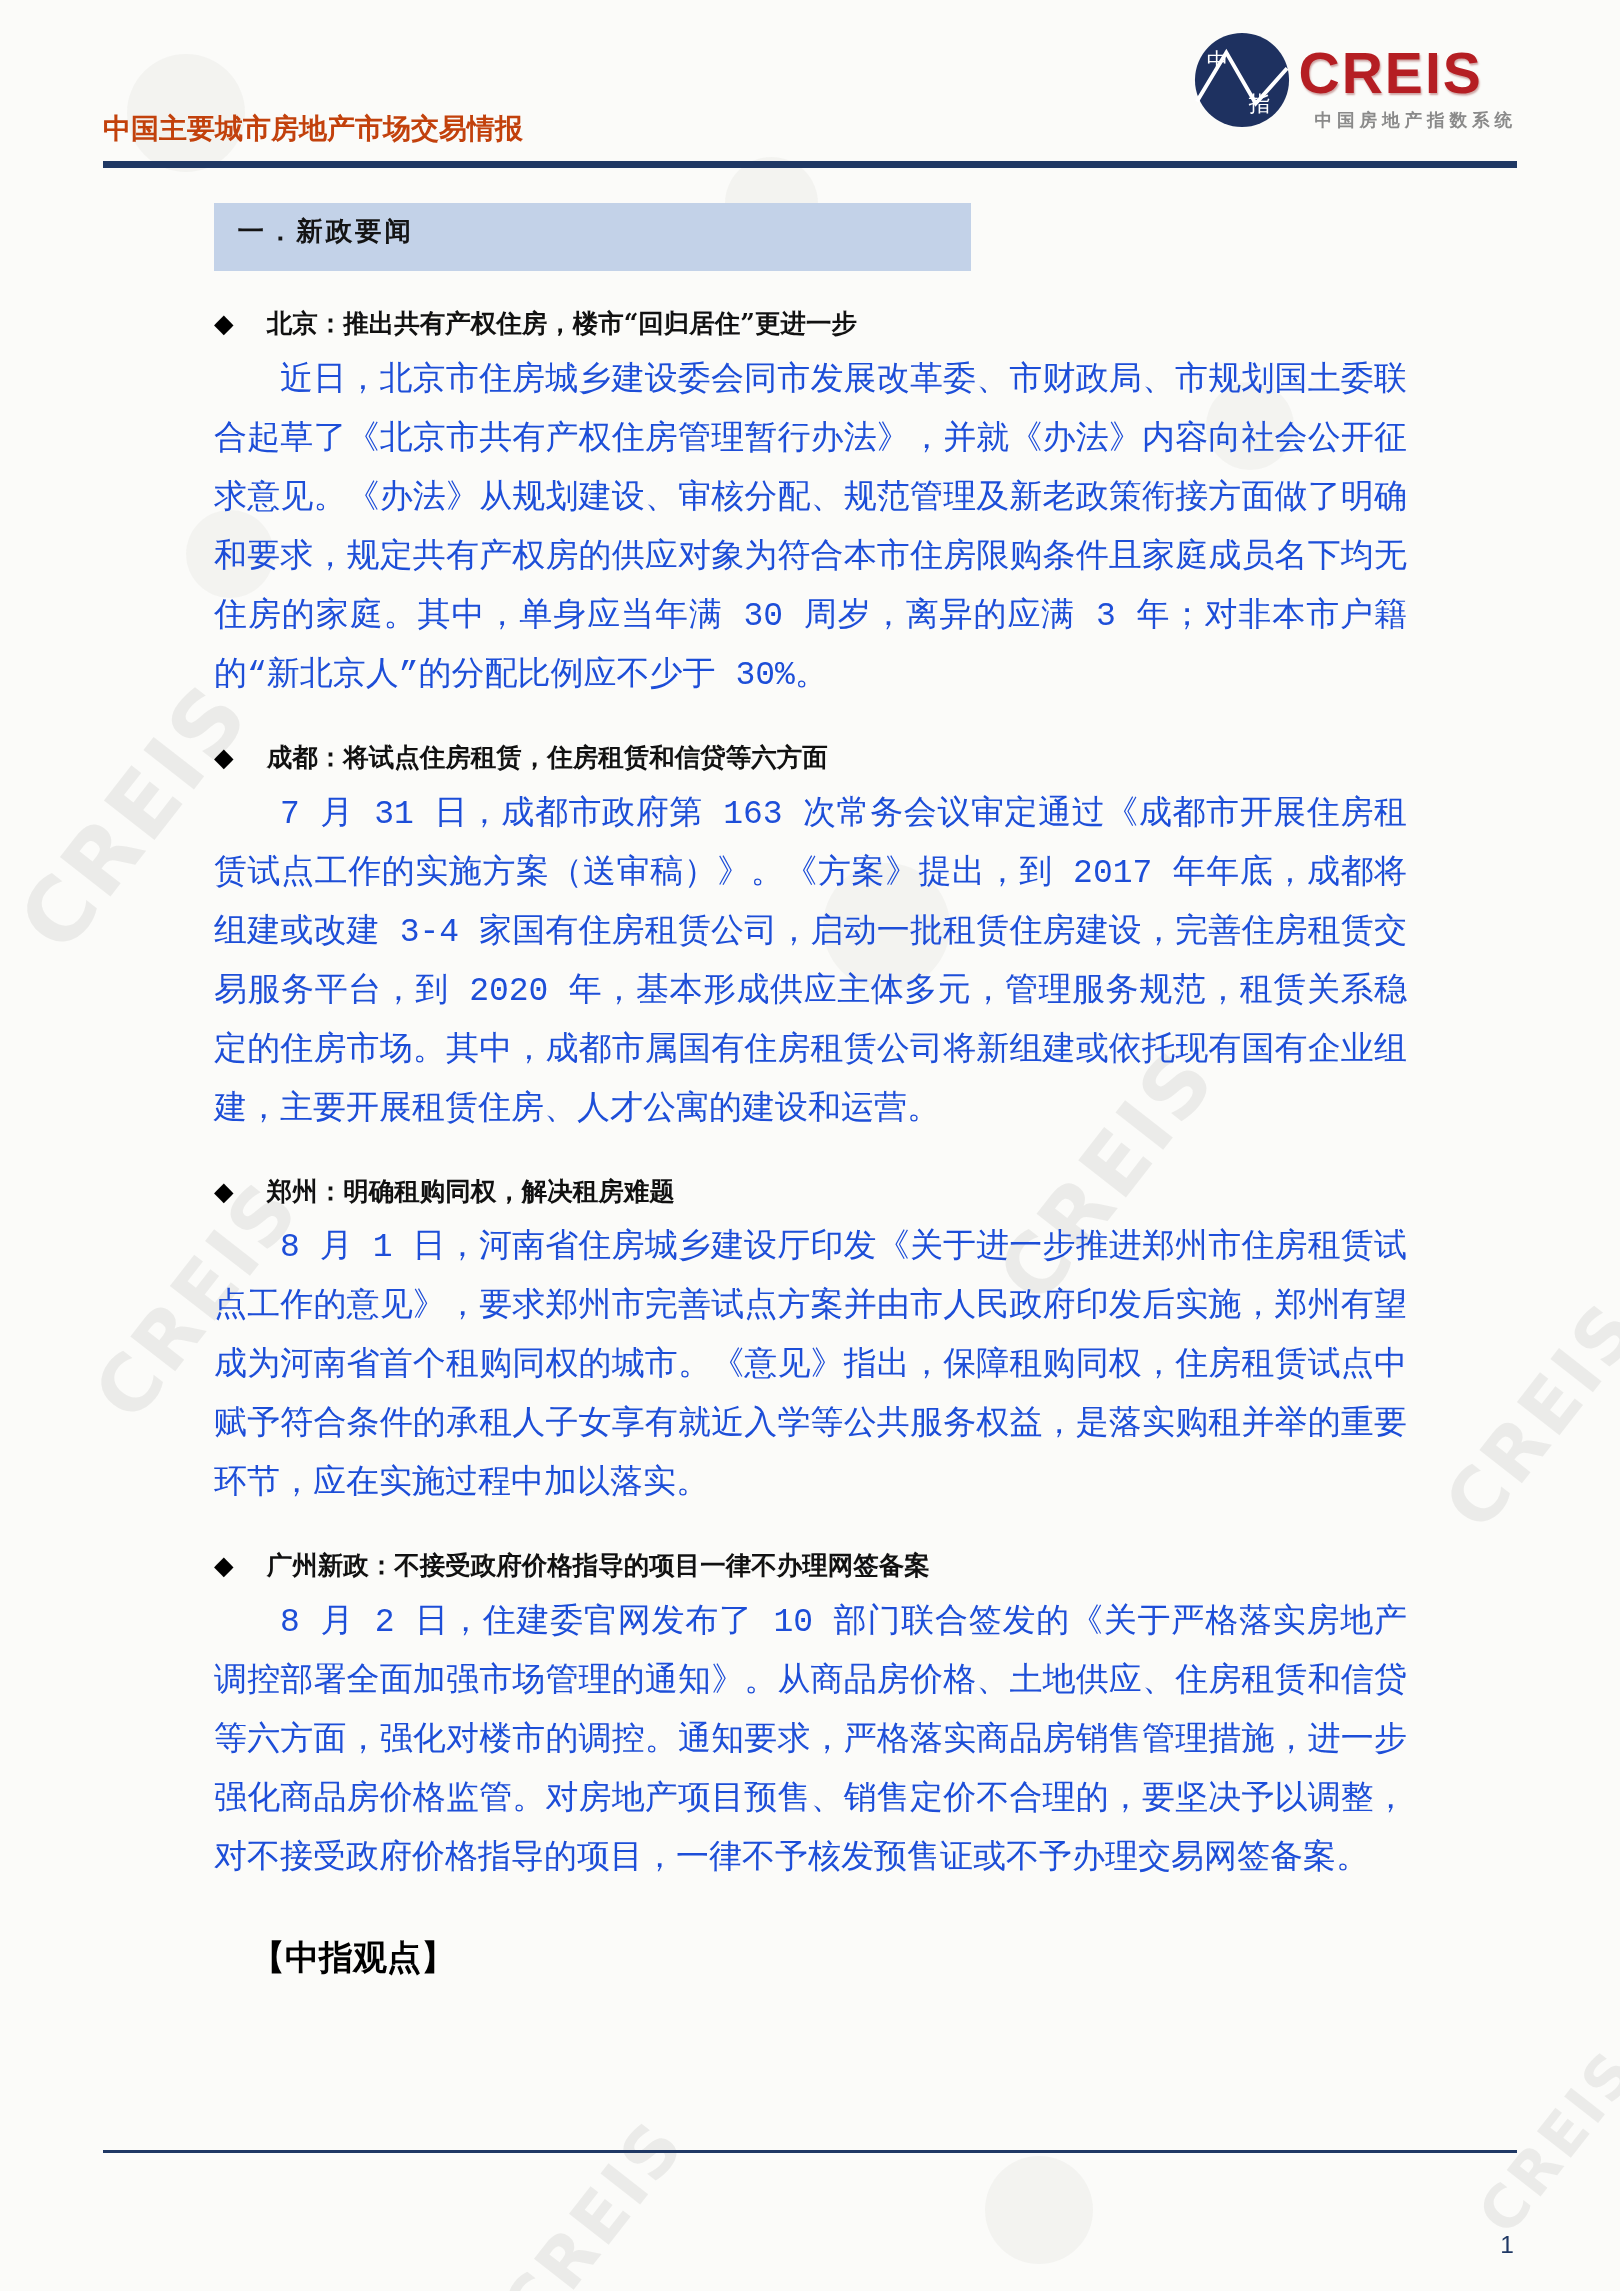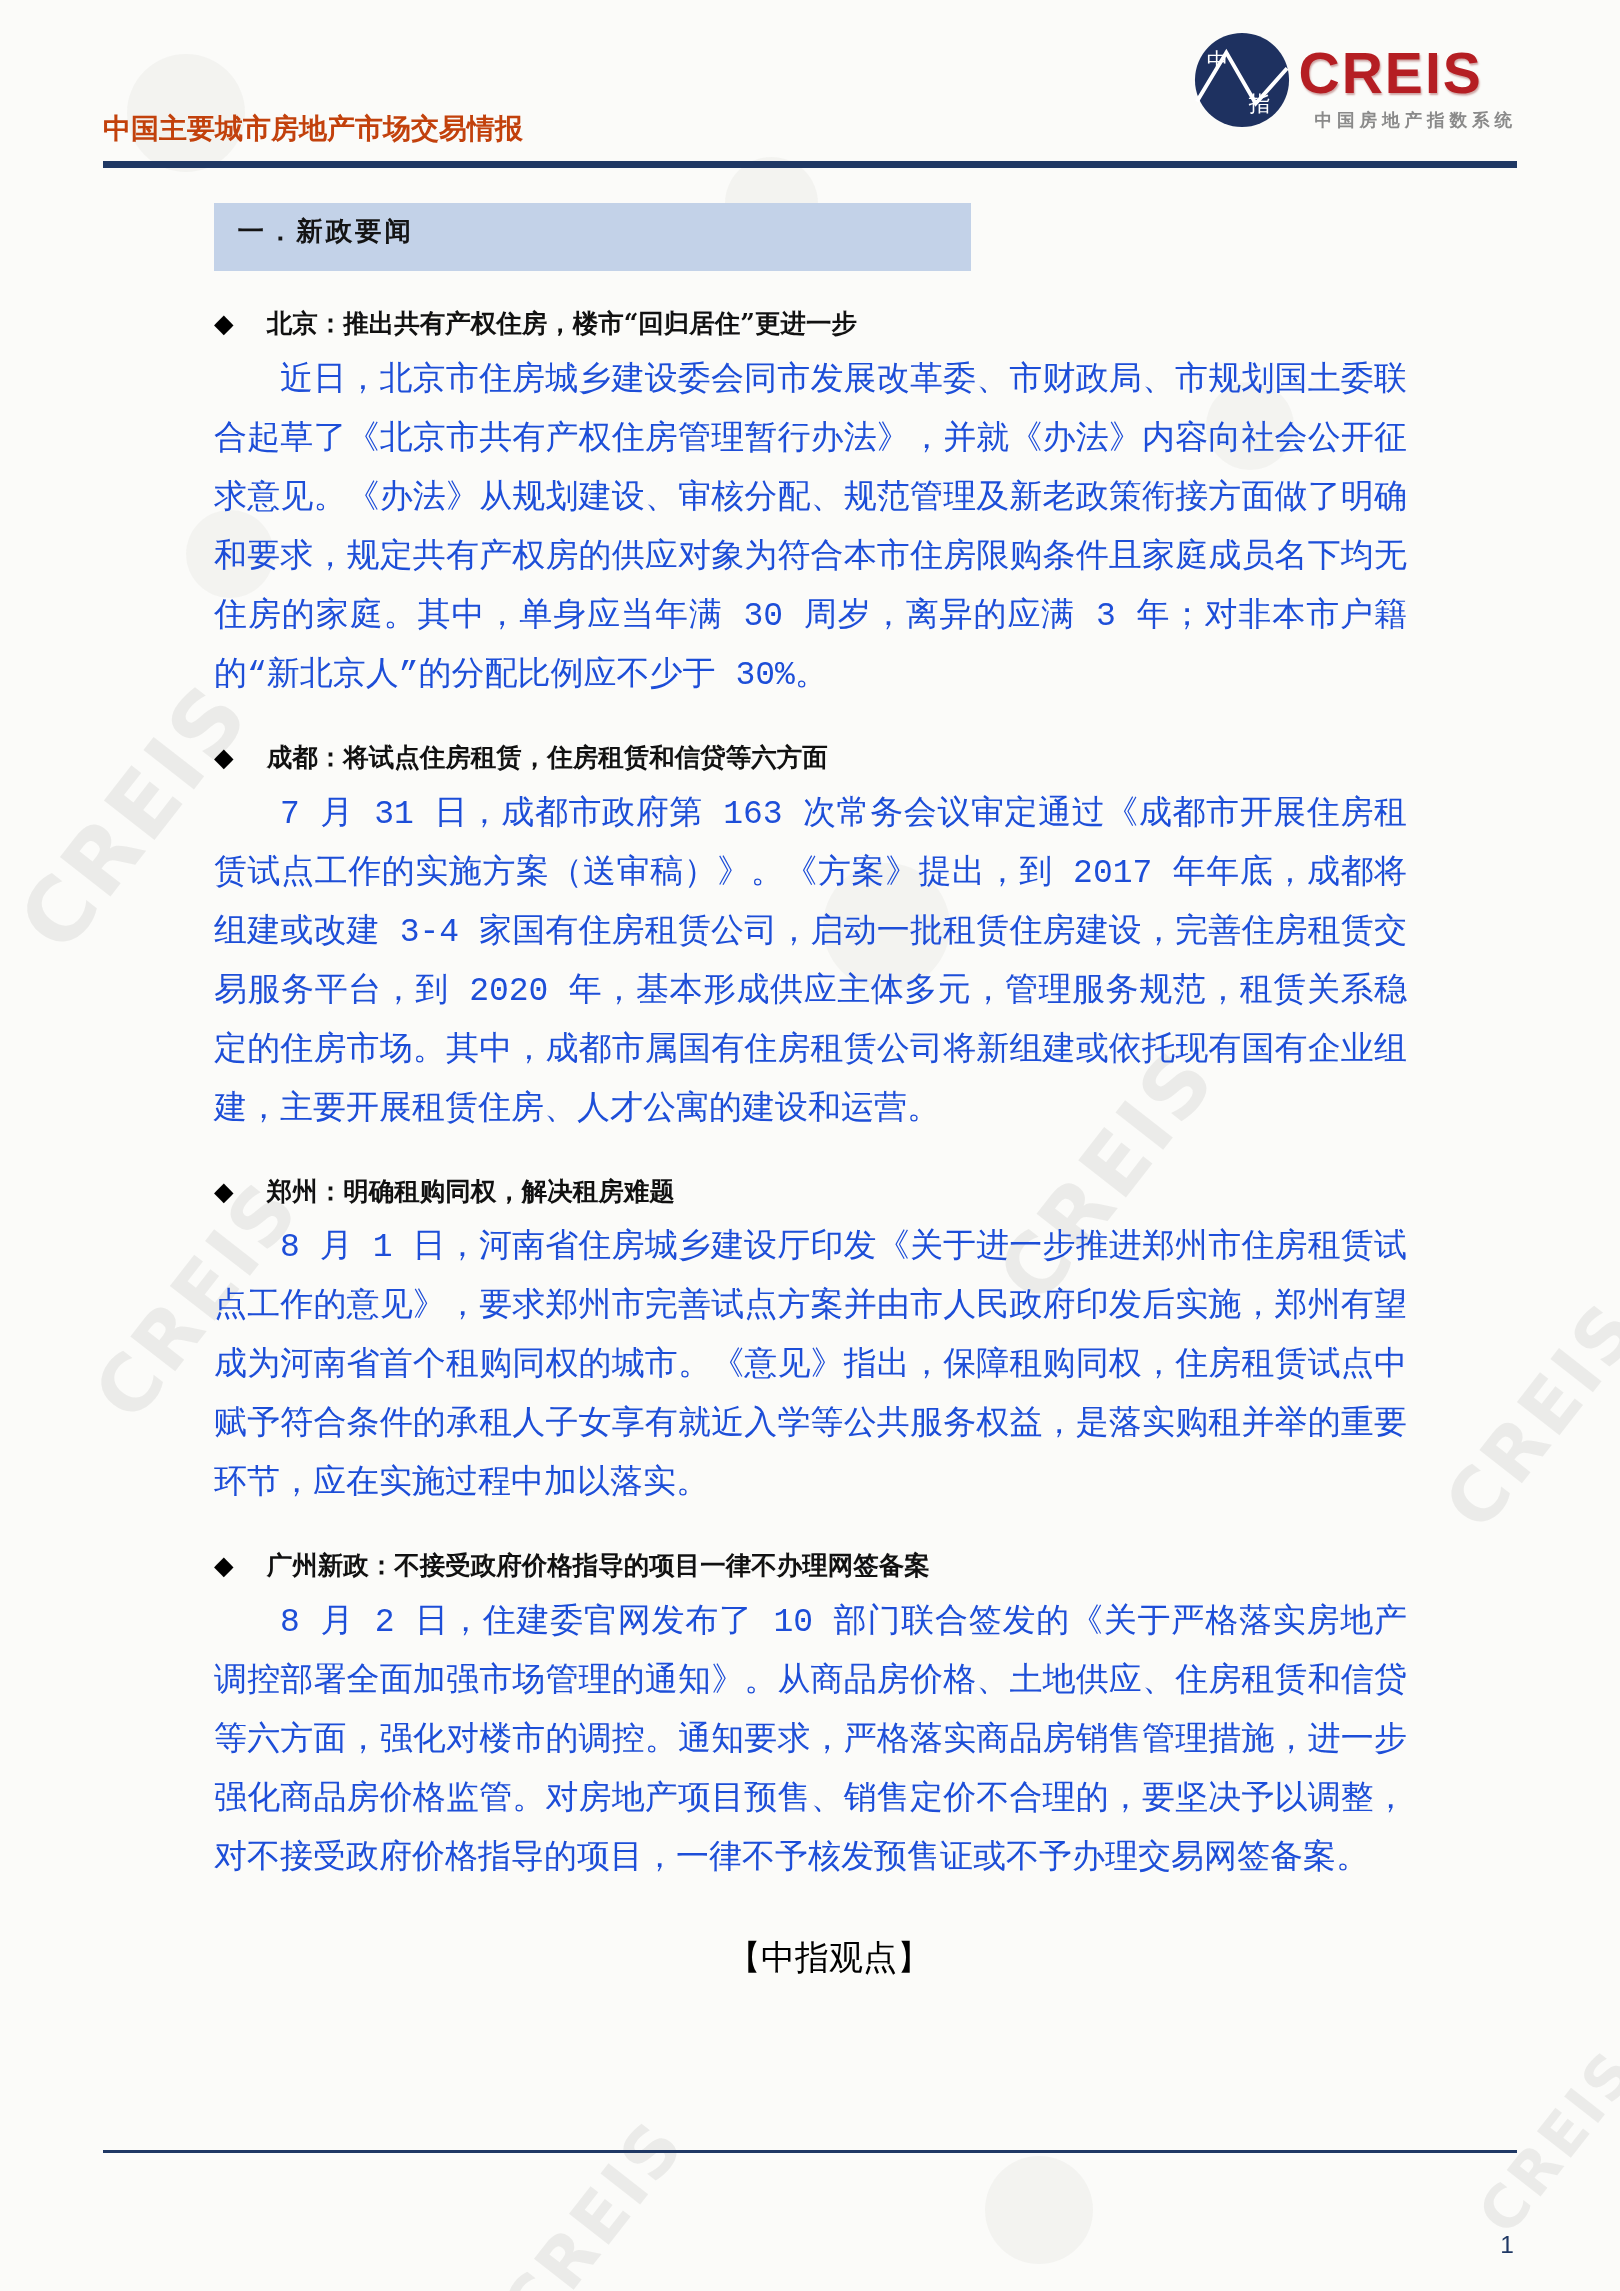--- a/index.html
+++ b/index.html
@@ -115,23 +115,22 @@
     line-height: 59px;
     text-align: justify;
     text-indent: 2em;
     color: #1d4ed8;
     font-family: Liberation Mono, monospace;
   }
   .viewpoint-heading {
     margin-top: 47px;
     margin-left: 37px;
     font-size: 34px;
-    font-weight: normal;
+    font-weight: bold;
     color: #000;
-    text-align: center;
   }
   .viewpoint-para {
     margin-top: 37px;
     font-size: 25px;
     line-height: 59px;
     text-align: justify;
     text-indent: 2em;
     color: #141414;
   }
 

